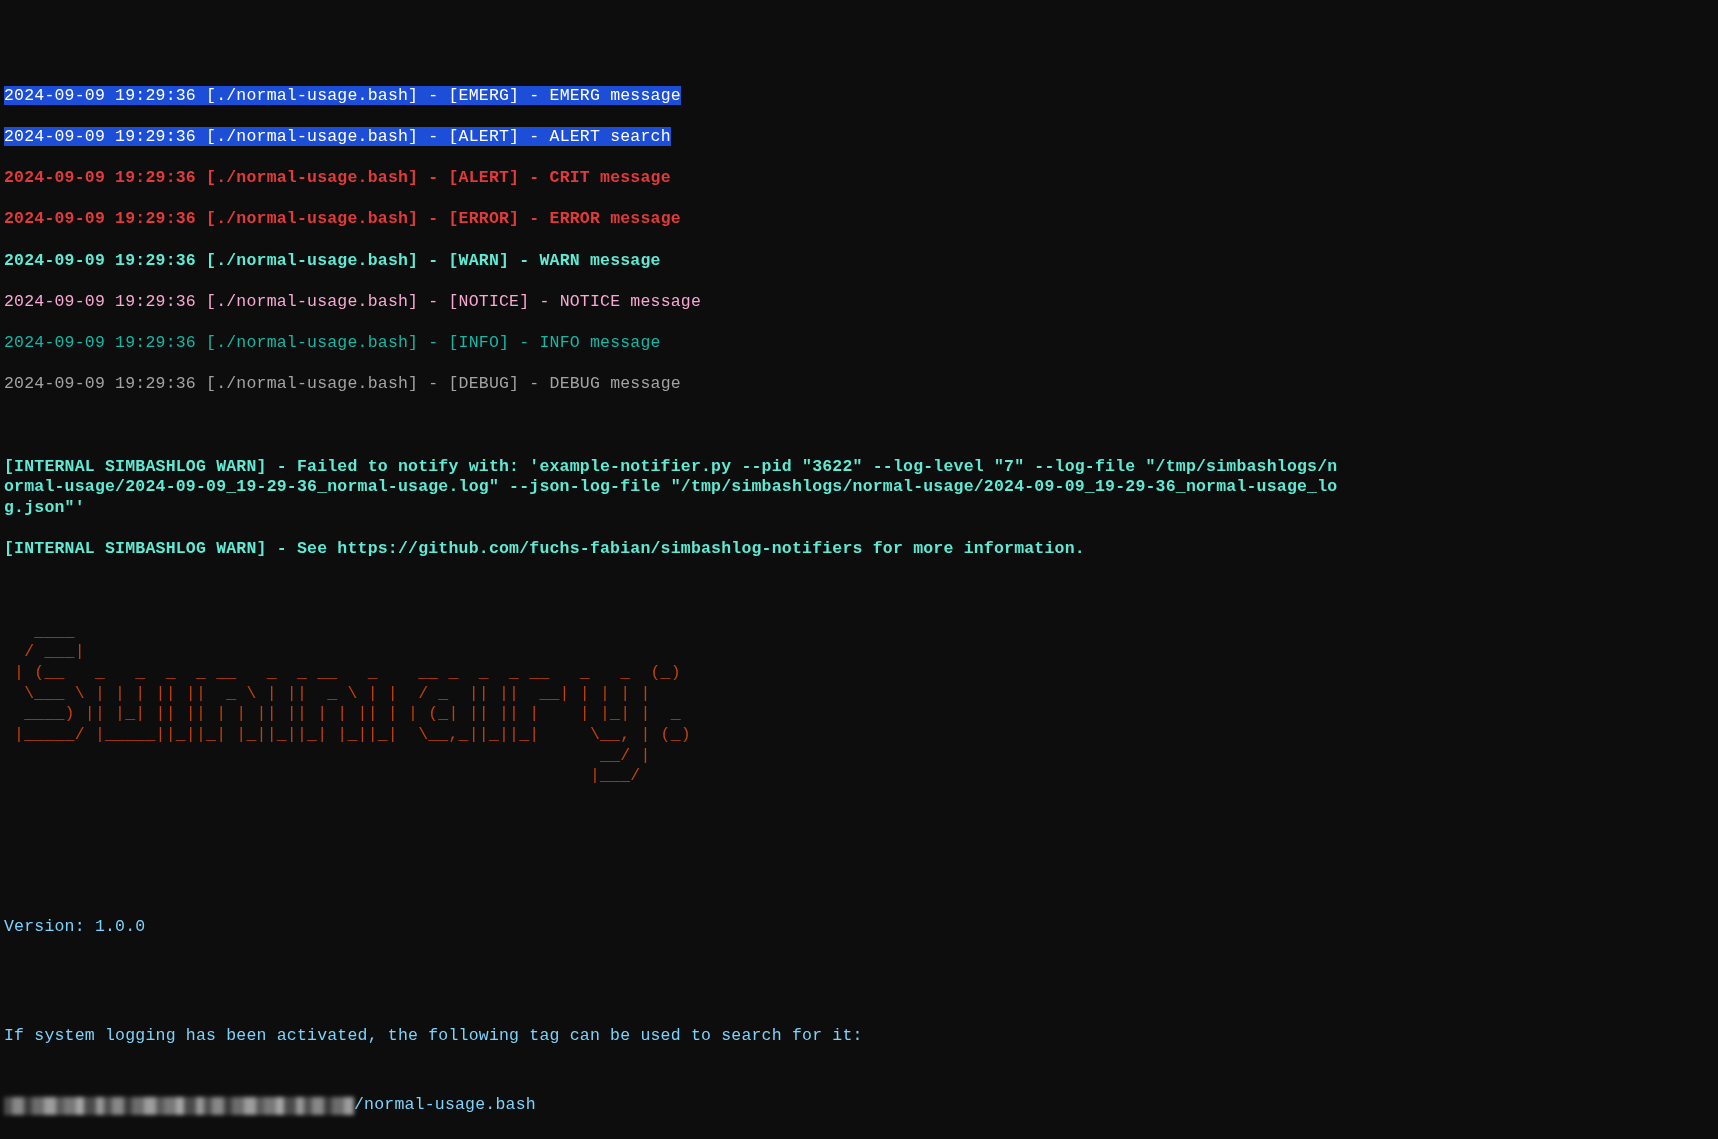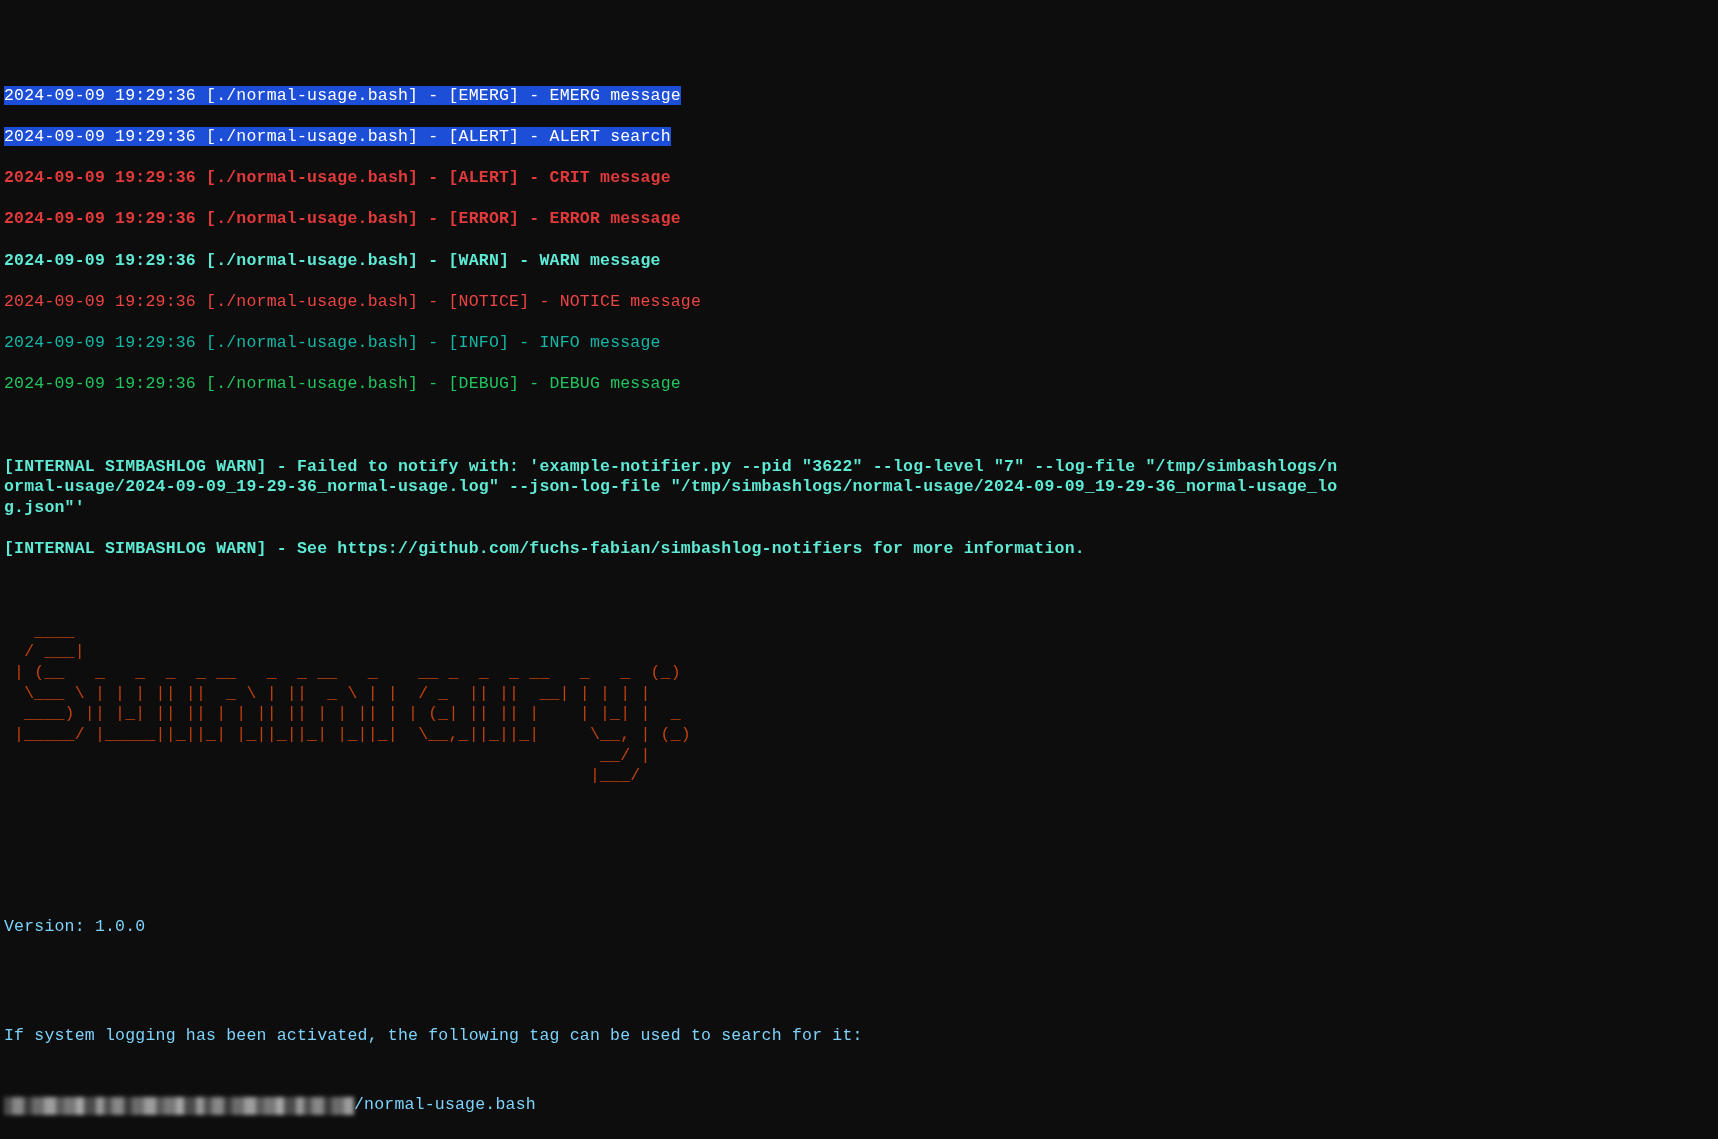--- a/index.html
+++ b/index.html
@@ -28,27 +28,27 @@
     }
     .red-bold {
       color: #e23a3a;
       font-weight: bold;
     }
     .yellow-bold {
       color: #5eead4;
       font-weight: bold;
     }
     .magenta {
-      color: #ef4444;
+      color: #f9a8d4;
     }
     .green {
       color: #14b8a6;
     }
     .cyan {
-      color: #22c55e;
+      color: #a3a3a3;
     }
     .blue {
       color: #c2410c;
     }
     .white {
       color: #7dd3fc;
       margin-top: 27px;
     }
     .pixelated {
       display: inline-block;

